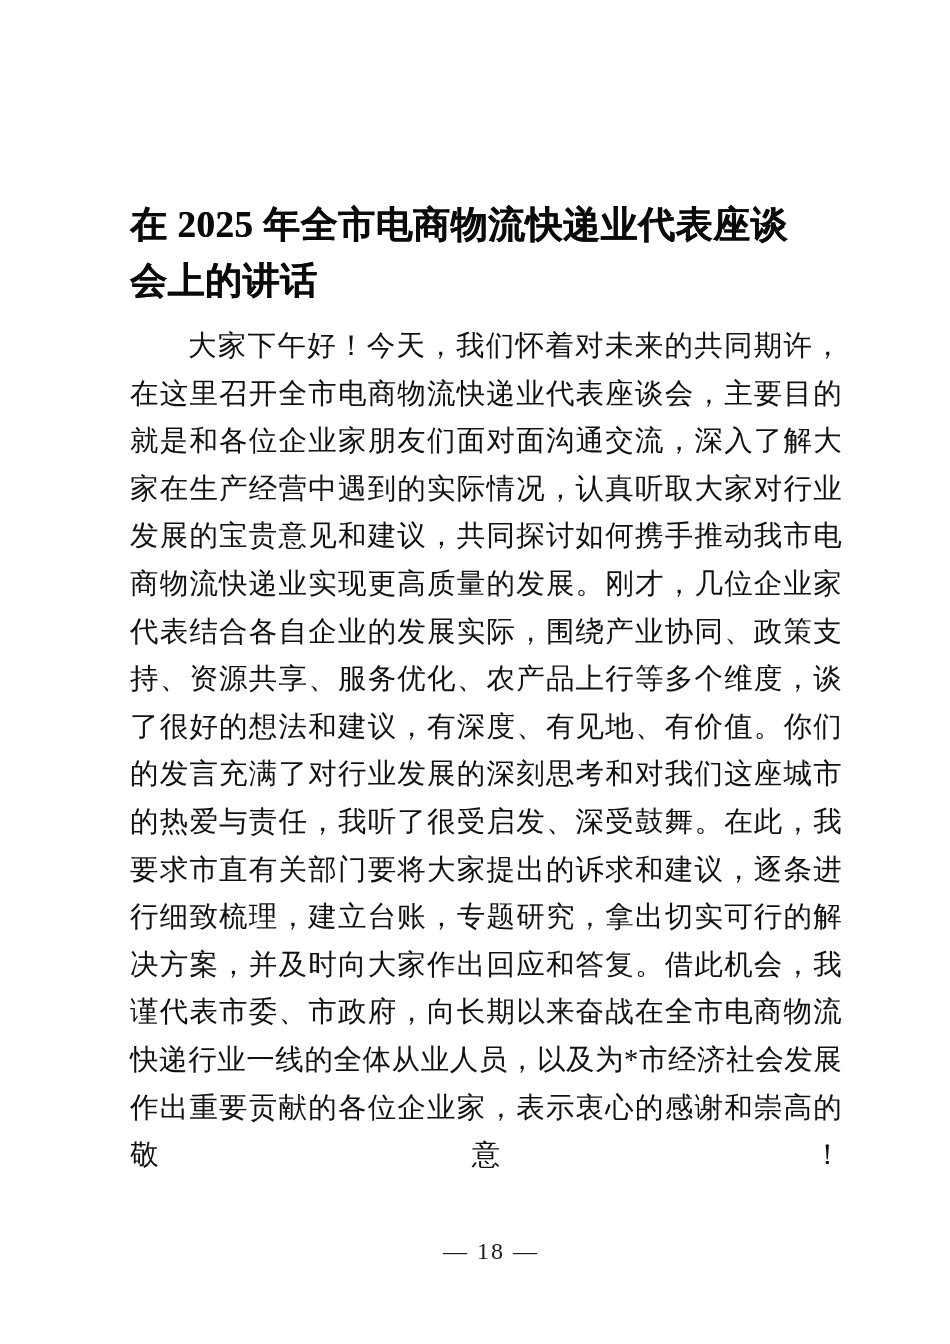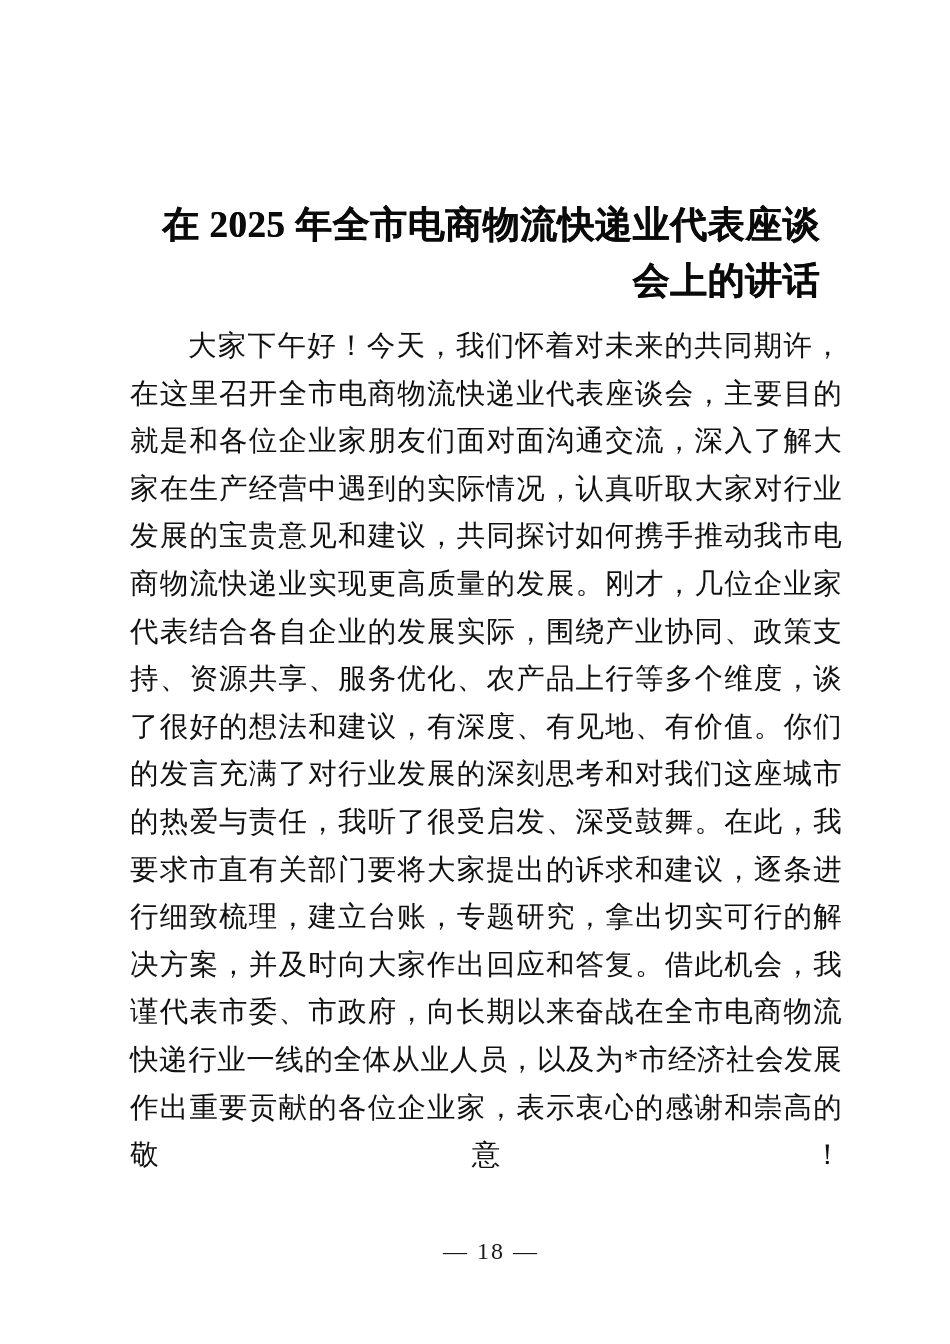--- a/index.html
+++ b/index.html
@@ -21,21 +21,21 @@
     inset: 0;
     background: #ffffff;
   }
 
   
   .doc-title {
     position: absolute;
     left: 130px;
     top: 172px;
     width: 690px;
-    text-align: right;
+    text-align: left;
     font-family: "Liberation Serif", "DejaVu Serif", serif;
     font-weight: 700;
     font-size: 37px;
     line-height: 56px;
     letter-spacing: 0.5px;
     color: #0a0a0a;
     text-shadow: 0.4px 0 0 currentColor;
   }
 
   

